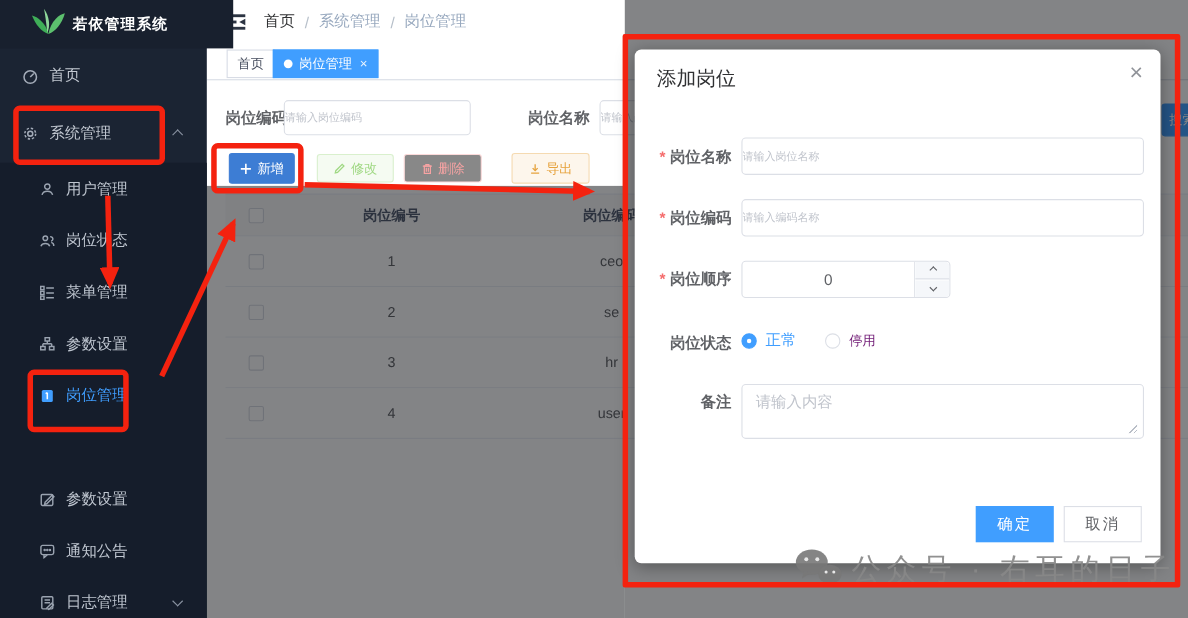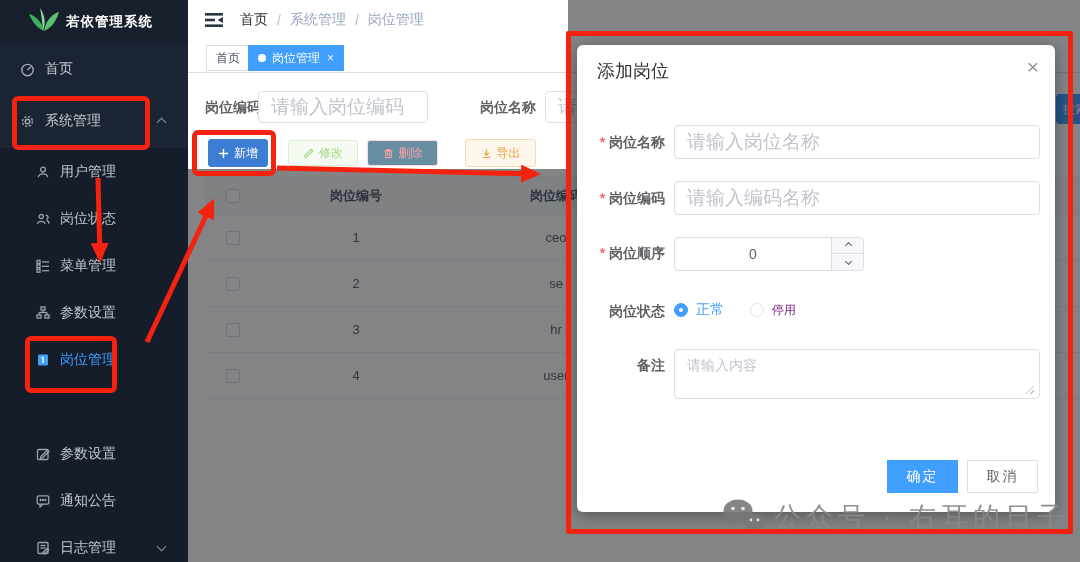--- a/index.html
+++ b/index.html
@@ -3,21 +3,21 @@
 <meta charset="utf-8">
 <style>
   html,body{margin:0;padding:0;background:#e8e8e8;}
   *{box-sizing:border-box;}
   .stage{position:relative;width:1080px;height:562px;overflow:hidden;background:#fff;
          font-family:"Liberation Sans","DejaVu Sans",sans-serif;}
   .abs{position:absolute;}
 
   
   .sidebar{left:0;top:0;width:188px;height:562px;background:#1b2433;z-index:1;}
-  .logo{position:absolute;left:0;top:0;width:188px;height:44px;background:#18202e;
+  .logo{position:absolute;left:0;top:0;width:212px;height:44px;background:#18202e;
         display:flex;align-items:center;}
   .logo-title{color:#ffffff;font-size:13.5px;font-weight:bold;margin-left:6px;letter-spacing:1px;}
   .nav-item{position:absolute;left:0;width:188px;display:flex;align-items:center;color:#c3c9d2;font-size:14px;cursor:pointer;}
   .nav-item .nicon{position:absolute;left:20px;display:flex;align-items:center;}
   .nav-item .nlabel{position:absolute;left:45px;}
   .submenu{position:absolute;left:0;top:148px;width:188px;height:414px;background:#151d2b;}
   .sub-item{position:absolute;left:0;width:188px;height:47px;display:flex;align-items:center;color:#bfc6d0;font-size:14px;cursor:pointer;}
   .sub-item .nicon{position:absolute;left:36px;display:flex;align-items:center;}
   .sub-item .nlabel{position:absolute;left:60px;}
   .sub-item.active{color:#409EFF;}
@@ -34,28 +34,28 @@
   .bc-dim{color:#97a8be;}
   .tagsrow{left:188px;top:40px;width:892px;height:33px;background:#fff;border-bottom:1px solid #d8dce5;}
   .tag{position:absolute;top:45px;height:26px;display:inline-flex;align-items:center;padding:0 9px;
        font-size:12px;border:1px solid #d8dce5;background:#fff;color:#495060;cursor:pointer;}
   .tag.active{background:#409EFF;border-color:#409EFF;color:#fff;}
   .tag .dot{width:8px;height:8px;border-radius:50%;background:#fff;margin-right:6px;}
   .tag .tclose{margin-left:7px;font-size:12px;opacity:.9;cursor:pointer;}
 
   
   .flabel{font-size:14px;font-weight:bold;color:#606266;line-height:32px;}
-  .inp{border:1px solid #dcdfe6;border-radius:4px;background:#fff;padding:0 12px;font-size:19px;color:#606266;outline:none;
+  .inp{border:1px solid #dcdfe6;border-radius:4px;background:#fff;padding:0 0;font-size:10px;color:#606266;outline:none;
        font-family:"Liberation Sans","DejaVu Sans",sans-serif;}
   .inp::placeholder{color:#c0c4cc;}
   .btn{display:inline-flex;align-items:center;justify-content:center;gap:5px;border-radius:3px;font-size:12px;cursor:pointer;
        border:1px solid transparent;}
   .btn-primary{background:#3d7dd4;color:#fff;border-color:#3d7dd4;}
   .btn-plain-success{background:#f0f9eb;color:#67c23a;border-color:#c2e7b0;opacity:.62;}
-  .btn-plain-danger{background:#0c4a6e;color:#f56c6c;border-color:#fbc4c4;opacity:.62;}
+  .btn-plain-danger{background:#404040;color:#f56c6c;border-color:#fbc4c4;opacity:.62;}
   .btn-plain-warning{background:#fdf6ec;color:#e6a23c;border-color:#f5dab1;}
   .btn-search{background:#409EFF;color:#fff;border-color:#409EFF;font-size:12px;justify-content:flex-start;padding-left:6px;}
 
   
   .tbl{left:205px;top:176px;width:875px;}
   .trow{display:flex;align-items:center;border-bottom:1px solid #ebeef5;}
   .thead{height:39px;background:#f8f8f9;font-weight:bold;color:#515a6e;font-size:13px;border-top:1px solid #ebeef5;}
   .tr{height:46px;color:#606266;font-size:13px;background:#fff;}
   .c1{width:56px;display:flex;justify-content:center;}
   .c2{width:190px;text-align:center;}

